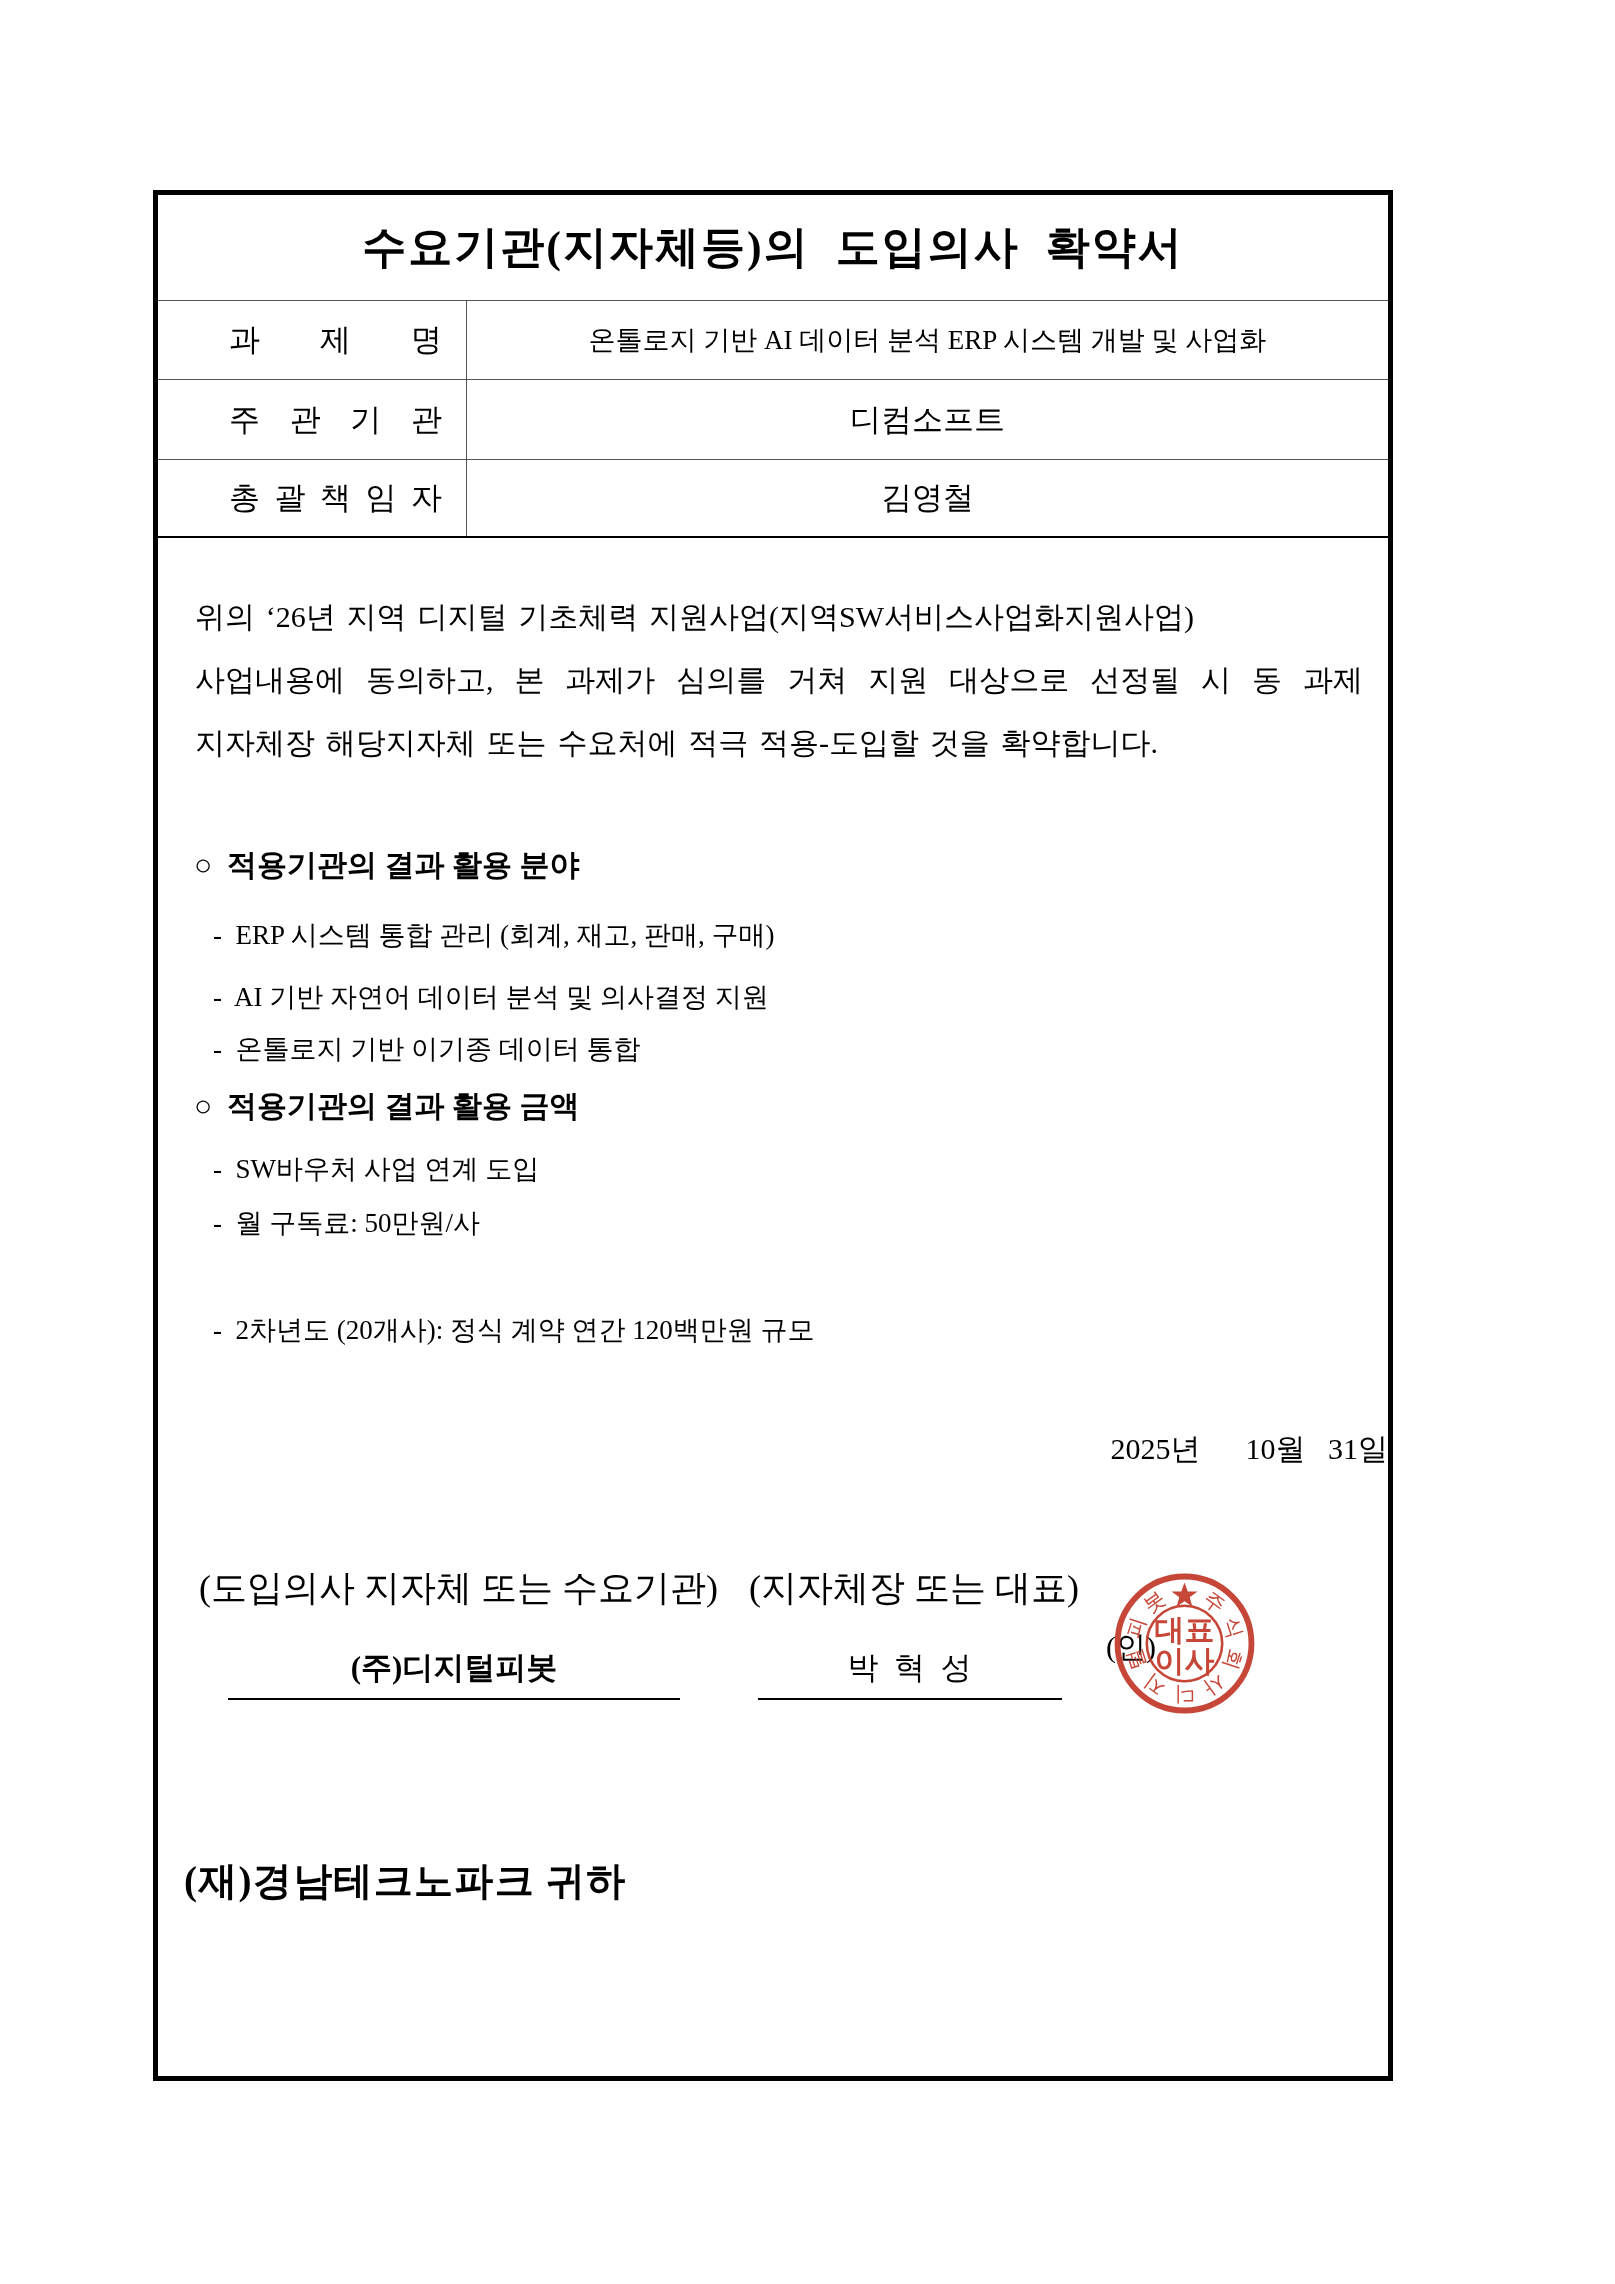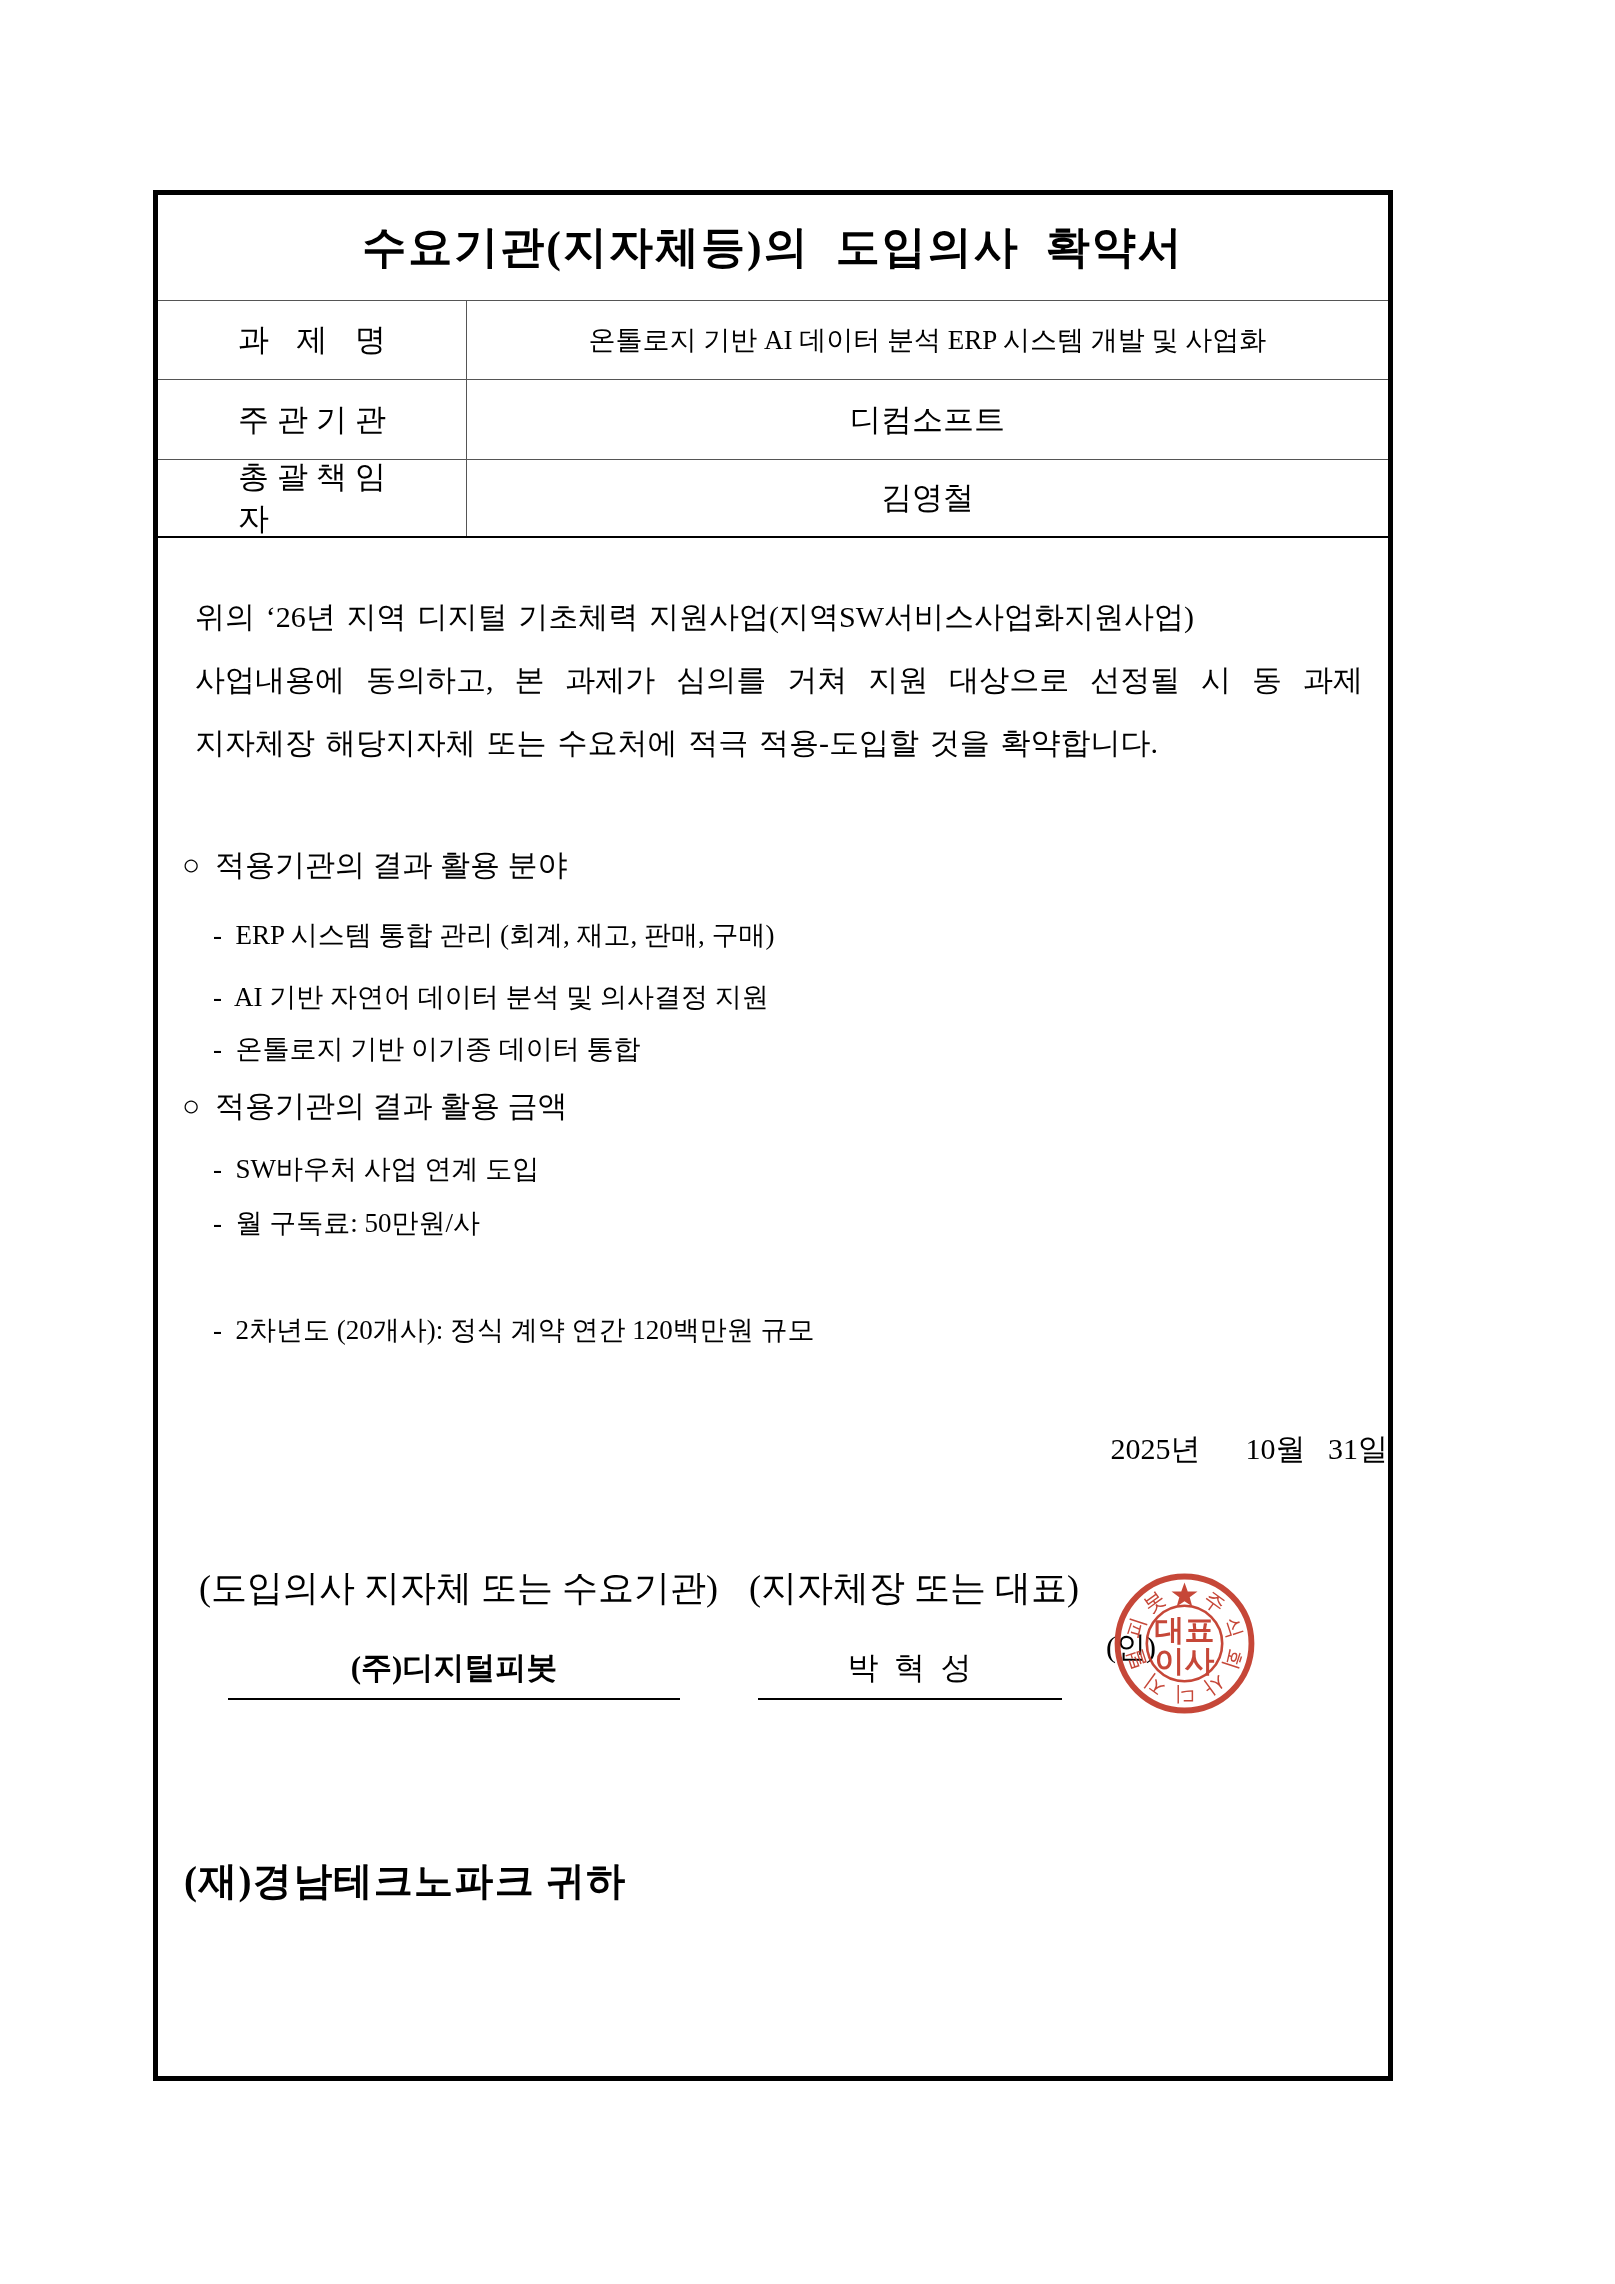--- a/index.html
+++ b/index.html
@@ -32,36 +32,36 @@
   .t-row.r2{height:80px;}
   .t-row.r3{height:78px;border-bottom:2.6px solid #000;}
   .t-label{
     width:309px;flex:0 0 309px;
     border-right:1.3px solid #555;
     display:flex;align-items:center;
     box-sizing:border-box;
   }
   .t-label span{
     display:block;width:100%;
-    padding:0 80px;box-sizing:border-box;
+    padding:0 24px;box-sizing:border-box;
     font-size:31px;
-    text-align:justify;text-align-last:justify;
+    text-align:justify;text-align-last:justify;margin-left:47px;
   }
   .t-value{
     flex:1;display:flex;align-items:center;justify-content:center;
     font-size:27px;
   }
   .t-row.r2 .t-value,.t-row.r3 .t-value{font-size:31px;}
   
   .body-p{
     position:absolute;left:37px;top:390px;width:1168px;
     font-size:30px;line-height:63px;word-spacing:3.3px;
   }
   .body-p .just{text-align:justify;text-align-last:justify;word-spacing:0;}
-  .sec-h{position:absolute;left:24px;font-size:30px;white-space:pre;}
+  .sec-h{position:absolute;left:36px;font-size:30px;white-space:pre;font-weight:bold;}
   .sec-i{position:absolute;left:55px;font-size:27px;white-space:pre;}
   .y997{top:650px;}  .y1107{top:722px;} .y1203{top:784px;} .y1283{top:836px;}
   .y1367{top:891px;} .y1467{top:956px;} .y1550{top:1010px;}
   .y1630{top:1062px;} .y1713{top:1117px;}
   
   .date-line{
     position:absolute;top:1234px;left:0;width:100%;
     text-align:right;text-indent:31px;
     font-size:30px;white-space:pre;
   }

